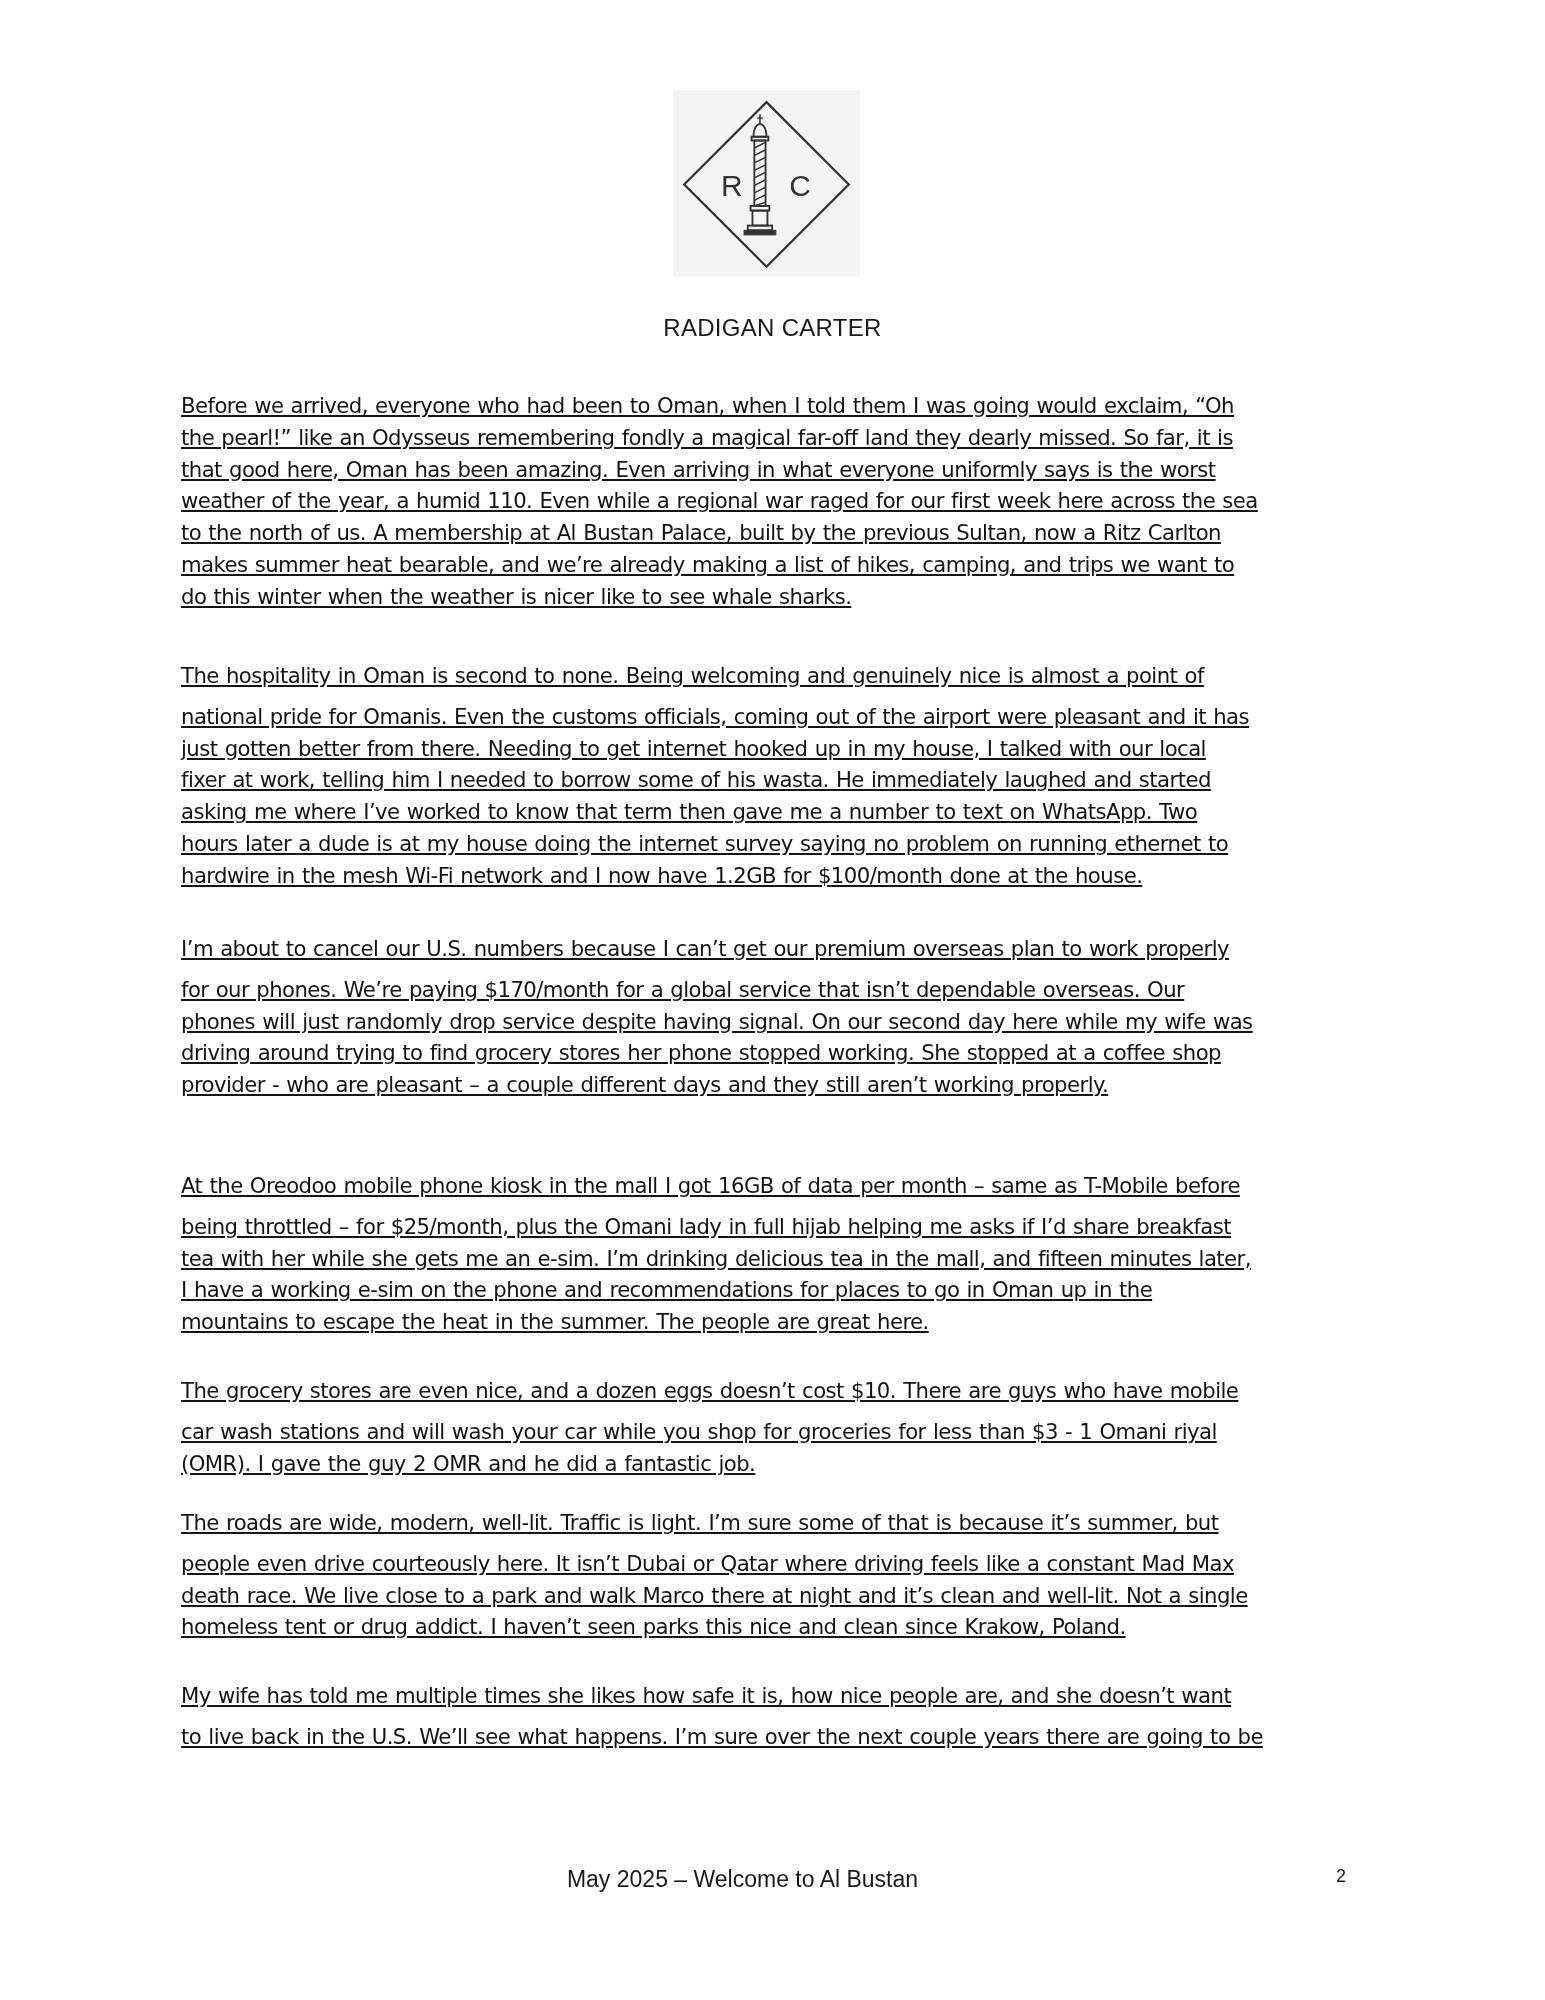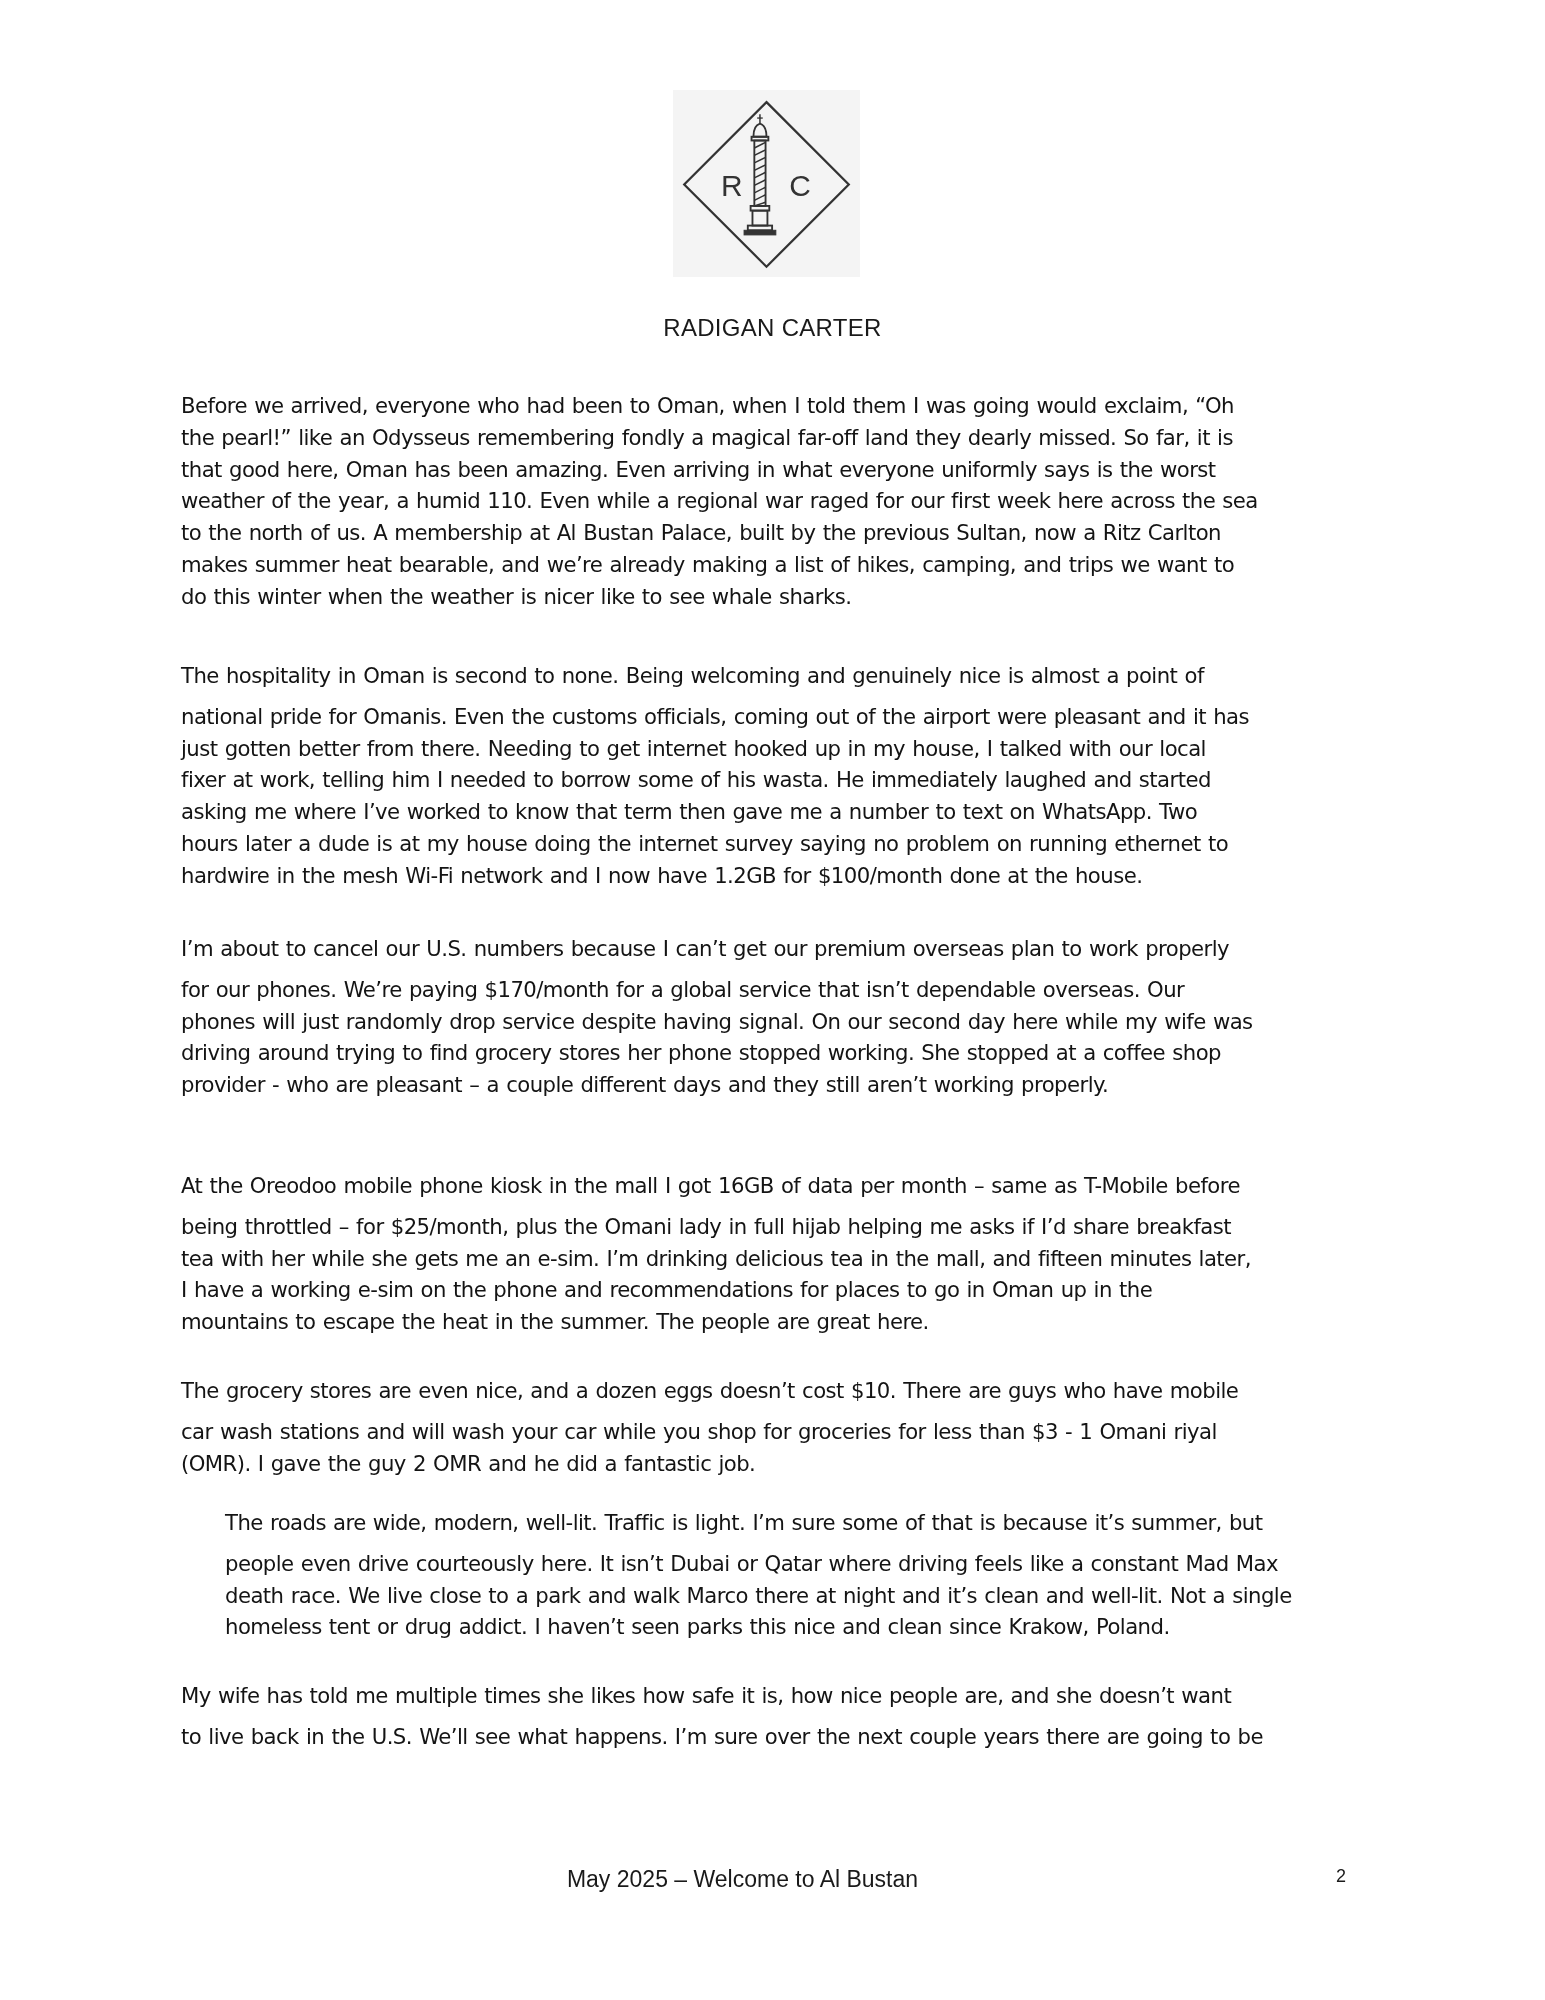--- a/index.html
+++ b/index.html
@@ -44,32 +44,33 @@
       top: 390px;
       width: 1230px;
       font-family: "DejaVu Sans", sans-serif;
       font-size: 21.2px;
       line-height: 31.8px;
       color: #141414;
     }
     .para {
       margin: 0;
       white-space: nowrap;
+      text-decoration: underline;
     }
     .para .line {
       display: block;
       letter-spacing: -0.55px;
       word-spacing: 1px;
     }
     .p1 { position: absolute; top: 0; }
     .p2 { position: absolute; top: 270px; }
     .p3 { position: absolute; top: 543px; }
     .p4 { position: absolute; top: 780px; }
     .p5 { position: absolute; top: 985px; }
-    .p6 { position: absolute; top: 1117px; margin-left: 44px; }
+    .p6 { position: absolute; top: 1117px; }
     .p7 { position: absolute; top: 1290px; }
     .gap-line { margin-top: 9px; }
     .footer-title {
       position: absolute;
       left: 0;
       width: 1485px;
       top: 1866px;
       text-align: center;
       font-family: "Liberation Sans", sans-serif;
       font-size: 23px;

